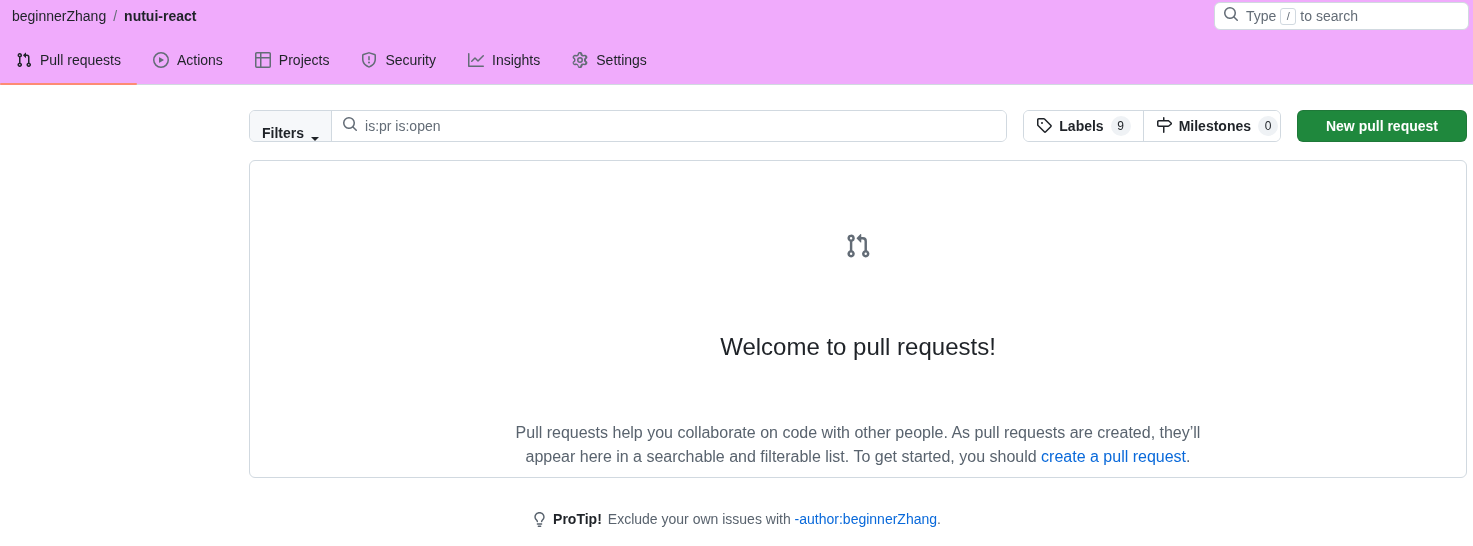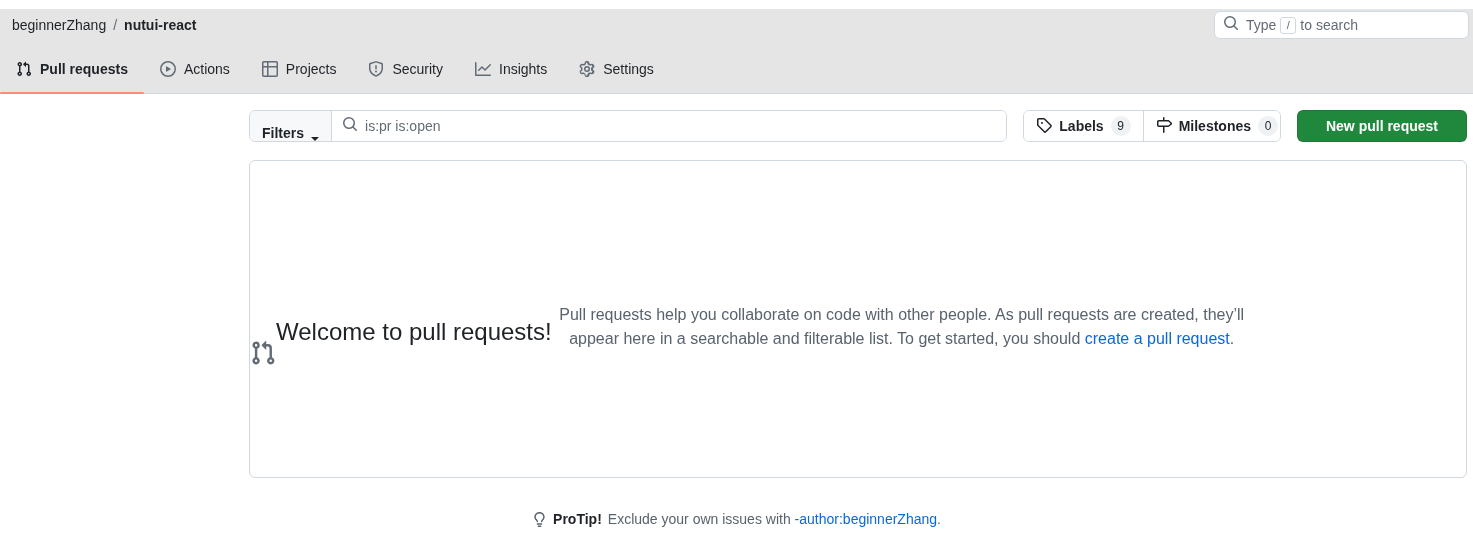--- a/index.html
+++ b/index.html
@@ -8,23 +8,23 @@
     width: 1473px; height: 546px;
     background: #ffffff;
     font-family: "Liberation Sans", sans-serif;
     color: #1f2328;
     overflow: hidden;
   }
 
   
   .header {
     position: absolute;
-    left: 0; top: 9px;
+    left: 0; top: 0;
     width: 1473px; height: 85px;
-    background: #e5e5e5;
+    background: #f0abfc;
     border-bottom: 1px solid #d1d9e0;
   }
 
   .breadcrumb {
     position: absolute;
     left: 12px; top: 5px;
     height: 22px;
     display: flex; align-items: center;
     font-size: 14px;
     line-height: 22px;
@@ -77,21 +77,21 @@
     display: flex; align-items: center;
     gap: 8px;
     height: 32px;
     padding: 0 16px;
     font-size: 14px;
     color: #1f2328;
     white-space: nowrap;
     cursor: pointer;
   }
   .tab .ic { display: flex; align-items: center; color: #636c76; }
-  .tab.active { font-weight: 700; }
+  .tab.active { font-weight: 400; }
   .tab.active .ic { color: #1f2328; }
   .tab.active::after {
     content: "";
     position: absolute;
     left: 0; right: 0;
     bottom: -9px;
     height: 2px;
     background: #fd8c73;
     border-radius: 6px;
   }
@@ -185,22 +185,23 @@
 
   
   .empty-box {
     position: absolute;
     left: 249px; top: 160px;
     width: 1218px; height: 318px;
     border: 1px solid #d1d9e0;
     border-radius: 6px;
     background: #ffffff;
     display: flex;
-    flex-direction: row;
+    flex-direction: column;
     align-items: center;
+    gap: 44px;
   }
   .empty-icon { margin-top: 72px; color: #636c76; }
   .empty-title {
     margin-top: 26px;
     font-size: 24px;
     font-weight: 400;
     color: #1f2328;
   }
   .empty-body {
     margin-top: 16px;

